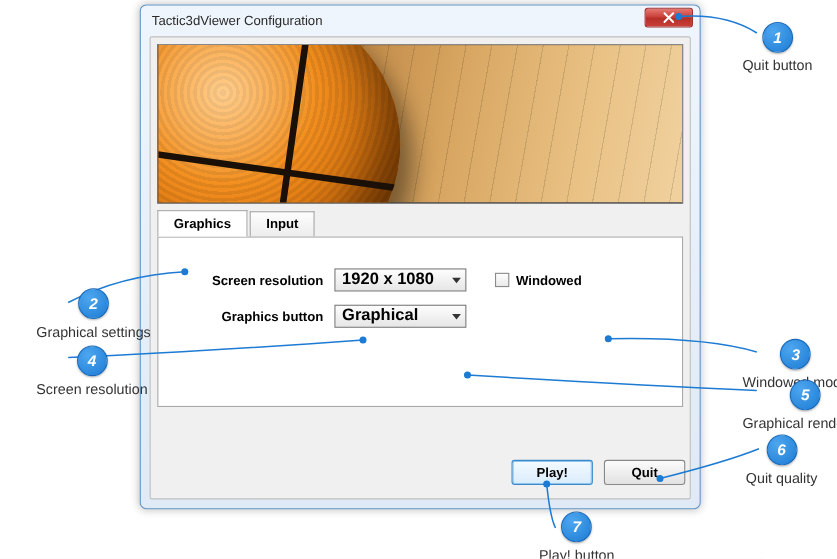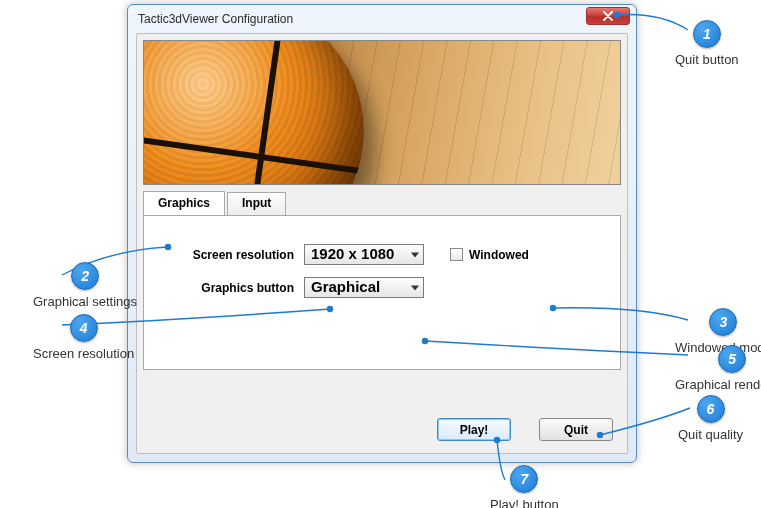--- a/index.html
+++ b/index.html
@@ -158,22 +158,22 @@
   }
   .checkbox {
     width: 13px; height: 13px;
     border: 1px solid #8a8a8a;
     background: linear-gradient(#fff,#e9e9e9);
     cursor: default;
   }
   
   .btnbar {
     position: absolute;
-    right: 14px; bottom: 12px;
-    display: flex; gap: 28px;
+    right: 4px; bottom: 12px;
+    display: flex; gap: 10px;
   }
   .btn {
     width: 74px; height: 23px;
     border: 1px solid #888;
     border-radius: 3px;
     background: linear-gradient(#fbfbfb,#e2e2e2);
     display:flex; align-items:center; justify-content:center;
     cursor: default;
     font-size: 12px;
   }

